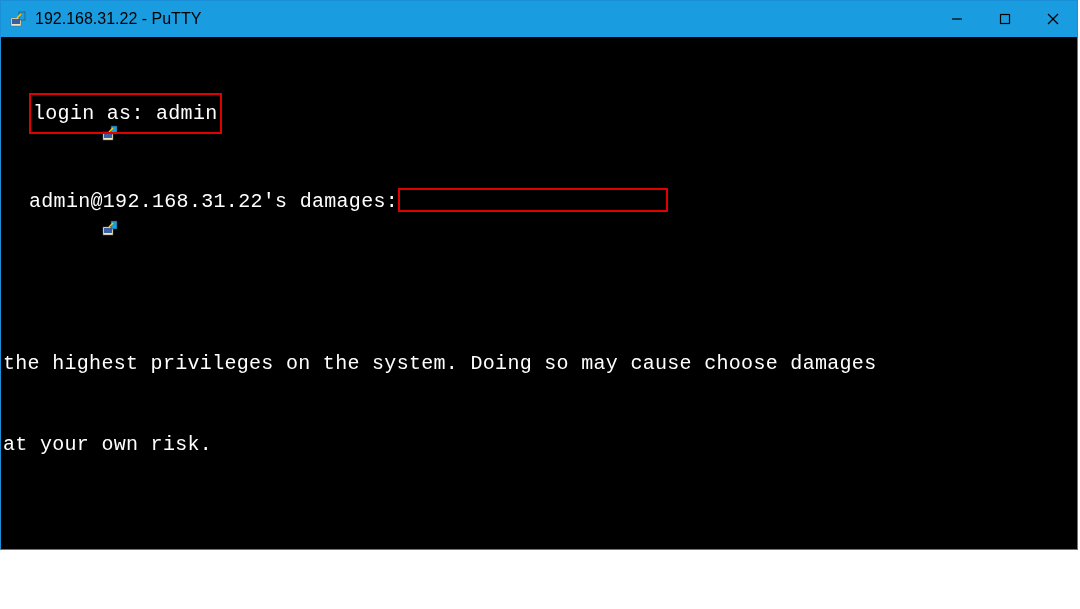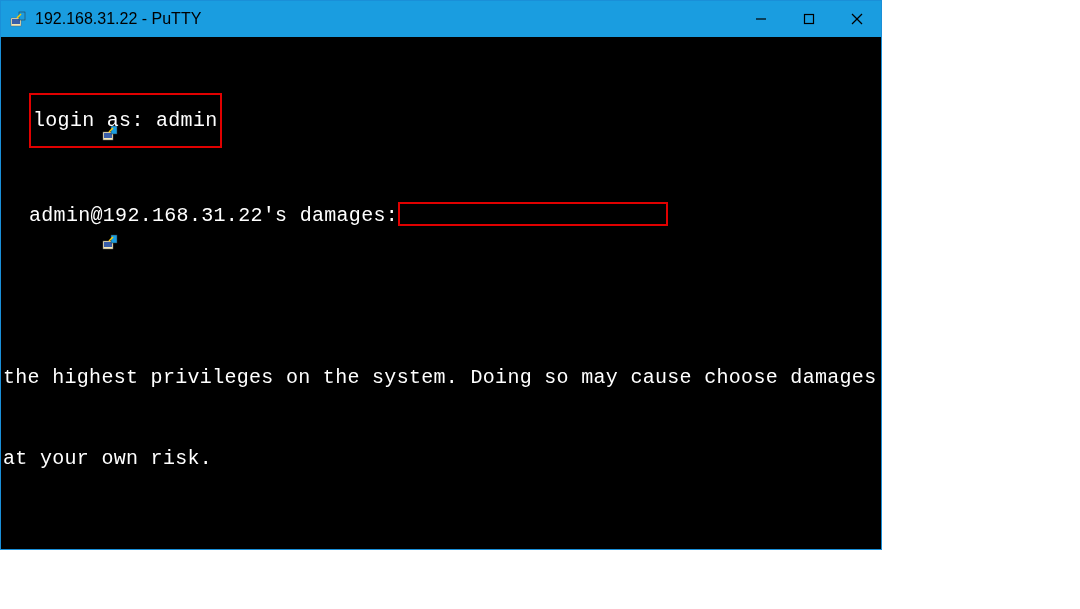--- a/index.html
+++ b/index.html
@@ -4,21 +4,21 @@
 <style>
 * { margin: 0; padding: 0; box-sizing: border-box; }
 body {
   font-family: Consolas, "Courier New", monospace;
   background: #fff;
   width: 1080px;
   height: 609px;
   overflow: hidden;
 }
 .window {
-  width: 882px;
+  width: 1078px;
   height: 550px;
   border: 1px solid #1a8fd8;
   background: #000;
   position: relative;
 }
 .titlebar {
   height: 36px;
   background: #1a9de0;
   display: flex;
   align-items: center;
@@ -69,21 +69,21 @@
 .line-icon {
   width: 20px;
   height: 20px;
   margin-top: 3px;
   margin-right: 6px;
   flex-shrink: 0;
 }
 .red-box {
   border: 2px solid #e00000;
   display: inline-block;
-  padding: 12px 2px;
+  padding: 5px 2px;
 }
 .red-box-wide {
   border: 2px solid #e00000;
   display: inline-block;
   min-width: 270px;
   height: 24px;
   vertical-align: middle;
 }
 .putty-icon-svg {
   width: 18px;

